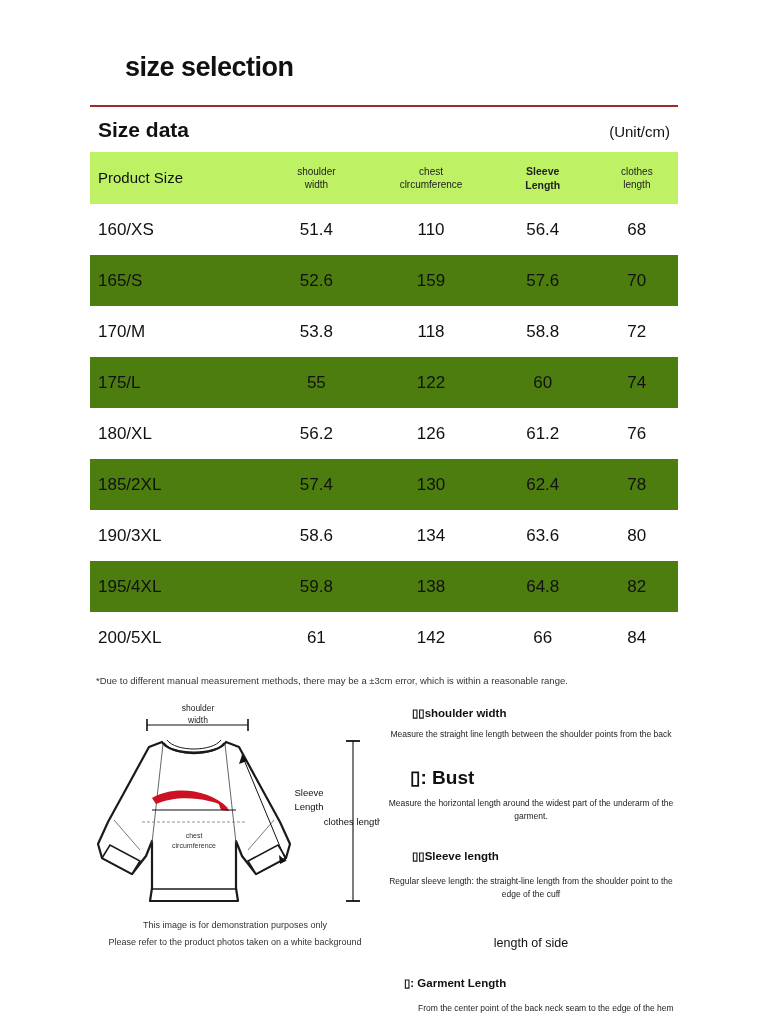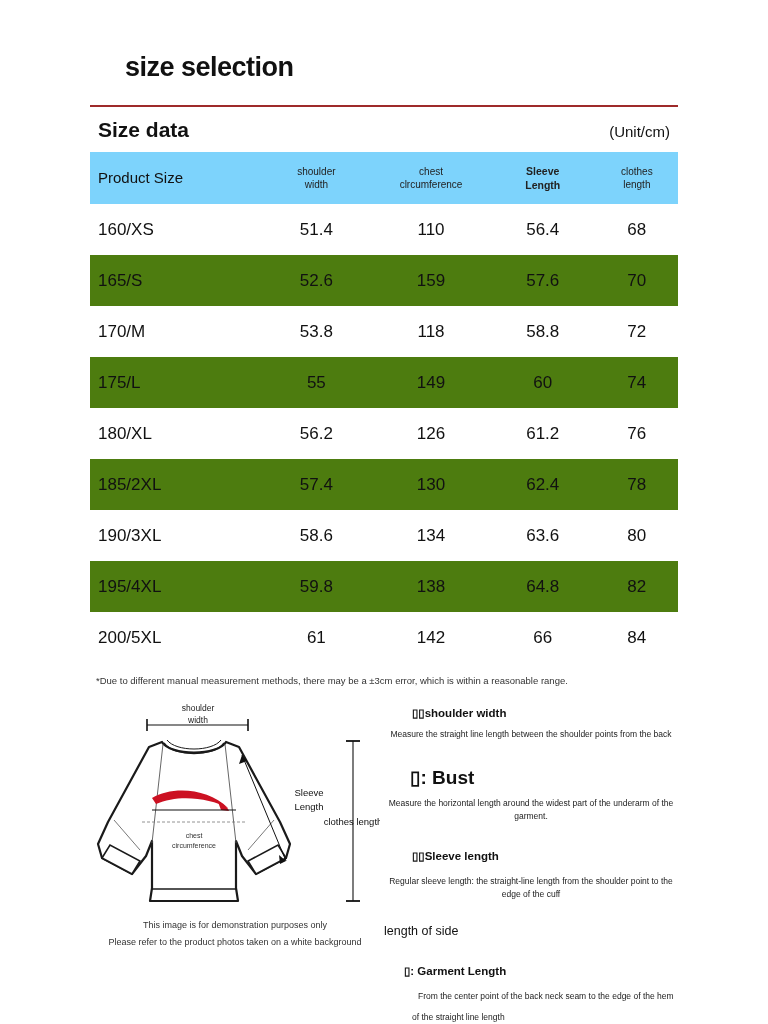--- a/index.html
+++ b/index.html
@@ -28,21 +28,21 @@
   .unit-label { font-size: 15px; font-weight: 400; color: #111; padding-bottom: 2px; }
 
   
   table.size-table { width: 100%; border-collapse: collapse; table-layout: fixed; }
   table.size-table col.c0 { width: 29%; }
   table.size-table col.c1 { width: 19%; }
   table.size-table col.c2 { width: 20%; }
   table.size-table col.c3 { width: 18%; }
   table.size-table col.c4 { width: 14%; }
 
-  thead tr { background: #7dd3fc; }
+  thead tr { background: #bef264; }
   thead th {
     font-weight: 400; font-size: 10px; color: #222;
     padding: 12px 0 12px 0; text-align: center; line-height: 1.35;
   }
   thead th.first {
     text-align: left; padding-left: 8px;
     font-size: 15px; font-weight: 400; color: #111;
   }
   thead th.bold-h { font-weight: 700; font-size: 10.5px; }
 
@@ -73,21 +73,21 @@
   }
   .instr-head.big { font-size: 19px; font-weight: 700; padding-left: 26px; }
   .instr-head.small-pad { padding-left: 20px; }
   .instr-body {
     font-size: 8.5px; color: #222; line-height: 1.5; text-align: center;
   }
   .instr-body.left { text-align: left; }
   .gap-a { height: 12px; }
   .gap-b { height: 26px; }
   .gap-c { height: 8px; }
-  .len-side { font-size: 12.5px; color: #111; text-align: left; margin-top: 12px; }
+  .len-side { font-size: 12.5px; color: #111; text-align: center; margin-top: 24px; }
 </style>
 </head>
 <body>
 
 <div class="page">
 
   <div class="title">size selection</div>
   <div class="title-rule" style="background: rgb(158, 42, 42);"></div>
 
   <div class="sizedata-bar">
@@ -142,21 +142,21 @@
         <tr>
           <td class="first">170/M</td>
           <td>53.8</td>
           <td>118</td>
           <td>58.8</td>
           <td>72</td>
         </tr>
         <tr class="alt">
           <td class="first">175/L</td>
           <td>55</td>
-          <td>149</td>
+          <td>122</td>
           <td>60</td>
           <td>74</td>
         </tr>
         <tr>
           <td class="first">180/XL</td>
           <td>56.2</td>
           <td>126</td>
           <td>61.2</td>
           <td>76</td>
         </tr>

